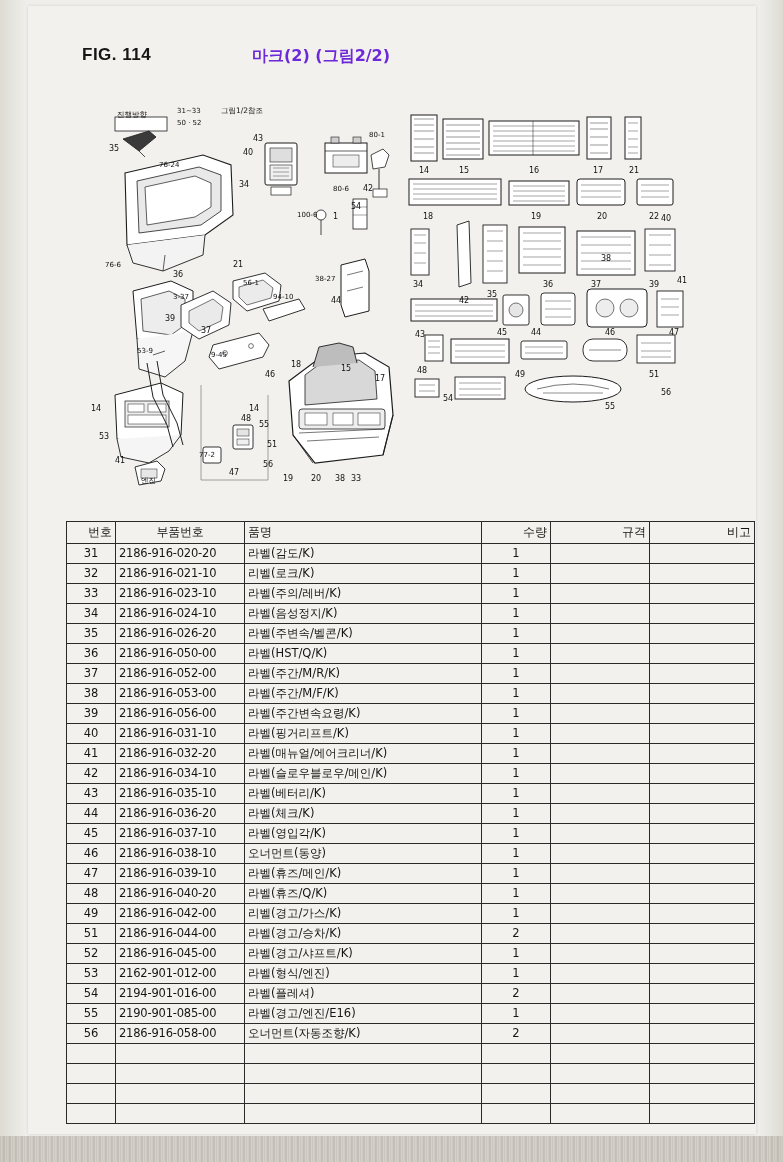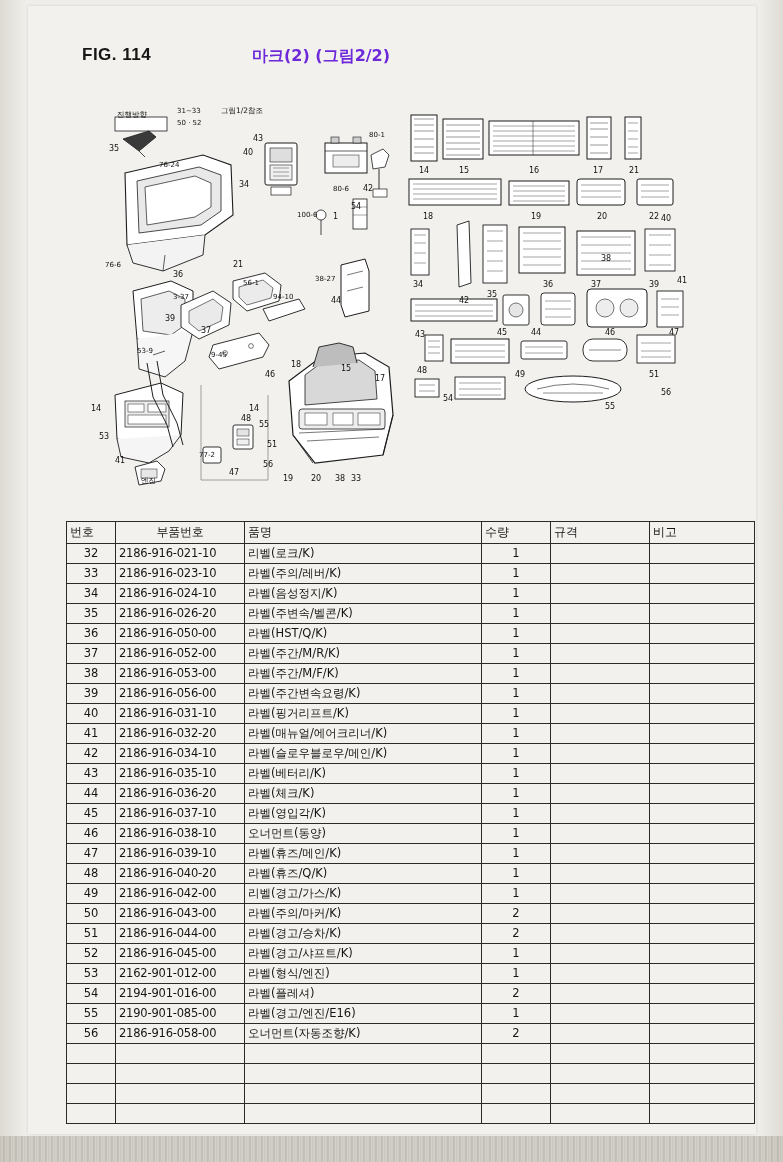--- a/index.html
+++ b/index.html
@@ -71,21 +71,21 @@
   table.parts th, table.parts td {
     border: 1px solid #2a2a2a;
     height: 19px;
     padding: 0 3px;
     font-weight: normal;
     line-height: 17px;
     overflow: hidden;
     white-space: nowrap;
   }
   table.parts th {
-    text-align: left;
+    text-align: right;
     font-size: 12px;
     height: 21px;
   }
   .c-no { width: 42px; text-align: center; }
   .c-pn { width: 122px; text-align: left; padding-left: 4px; letter-spacing: -0.2px; }
   .c-nm { width: 230px; text-align: left; padding-left: 5px; }
   .c-qty { width: 62px; text-align: center; }
   .c-spec { width: 92px; }
   .c-rem { width: 98px; }
   .pagenum {
@@ -367,20 +367,28 @@
           <th class="c-no">번호</th>
           <th class="c-pn" style="text-align:center">부품번호</th>
           <th class="c-nm" style="text-align:left">품명</th>
           <th class="c-qty">수량</th>
           <th class="c-spec">규격</th>
           <th class="c-rem">비고</th>
         </tr>
       </thead>
       <tbody id="tbody">
           <tr>
+            <td class="c-no">31</td>
+            <td class="c-pn">2186-916-020-20</td>
+            <td class="c-nm">라벨(감도/K)</td>
+            <td class="c-qty">1</td>
+            <td class="c-spec"></td>
+            <td class="c-rem"></td>
+          </tr>
+          <tr>
             <td class="c-no">32</td>
             <td class="c-pn">2186-916-021-10</td>
             <td class="c-nm">리벨(로크/K)</td>
             <td class="c-qty">1</td>
             <td class="c-spec"></td>
             <td class="c-rem"></td>
           </tr>
           <tr>
             <td class="c-no">33</td>
             <td class="c-pn">2186-916-023-10</td>
@@ -507,28 +515,20 @@
             <td class="c-nm">라벨(휴즈/Q/K)</td>
             <td class="c-qty">1</td>
             <td class="c-spec"></td>
             <td class="c-rem"></td>
           </tr>
           <tr>
             <td class="c-no">49</td>
             <td class="c-pn">2186-916-042-00</td>
             <td class="c-nm">리벨(경고/가스/K)</td>
             <td class="c-qty">1</td>
-            <td class="c-spec"></td>
-            <td class="c-rem"></td>
-          </tr>
-          <tr>
-            <td class="c-no">50</td>
-            <td class="c-pn">2186-916-043-00</td>
-            <td class="c-nm">라벨(주의/마커/K)</td>
-            <td class="c-qty">2</td>
             <td class="c-spec"></td>
             <td class="c-rem"></td>
           </tr>
           <tr>
             <td class="c-no">51</td>
             <td class="c-pn">2186-916-044-00</td>
             <td class="c-nm">라벨(경고/승차/K)</td>
             <td class="c-qty">2</td>
             <td class="c-spec"></td>
             <td class="c-rem"></td>

